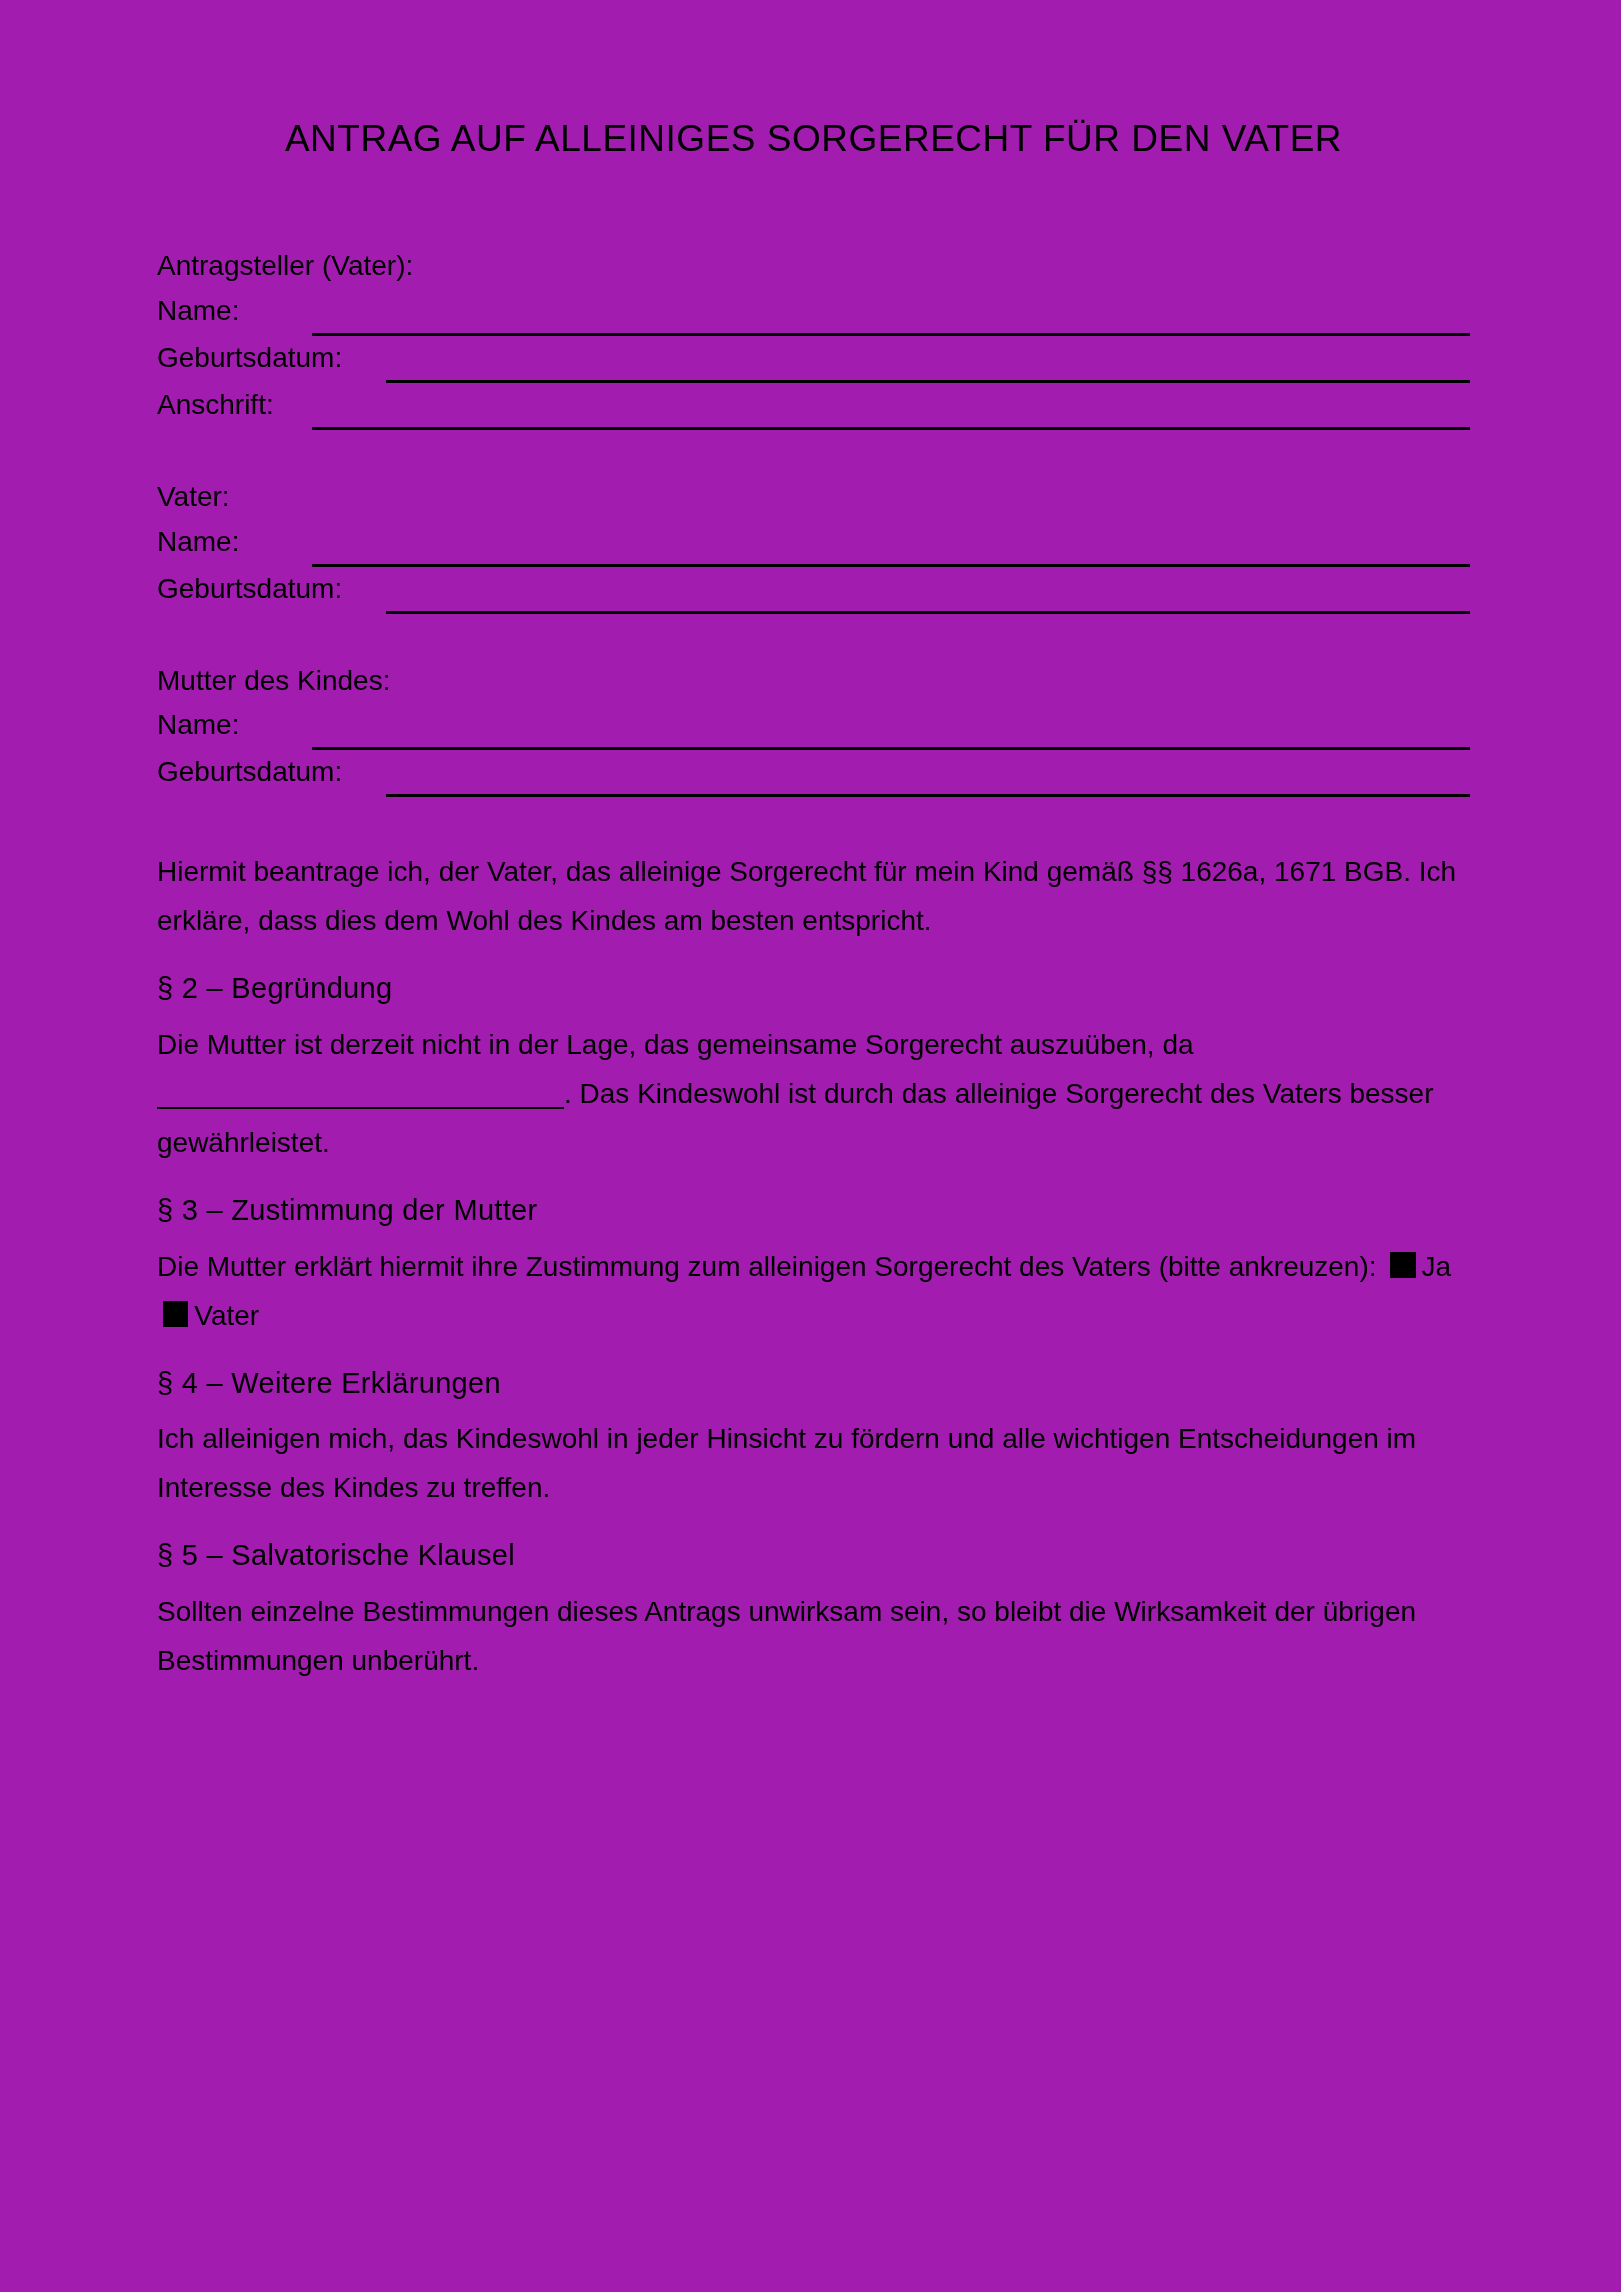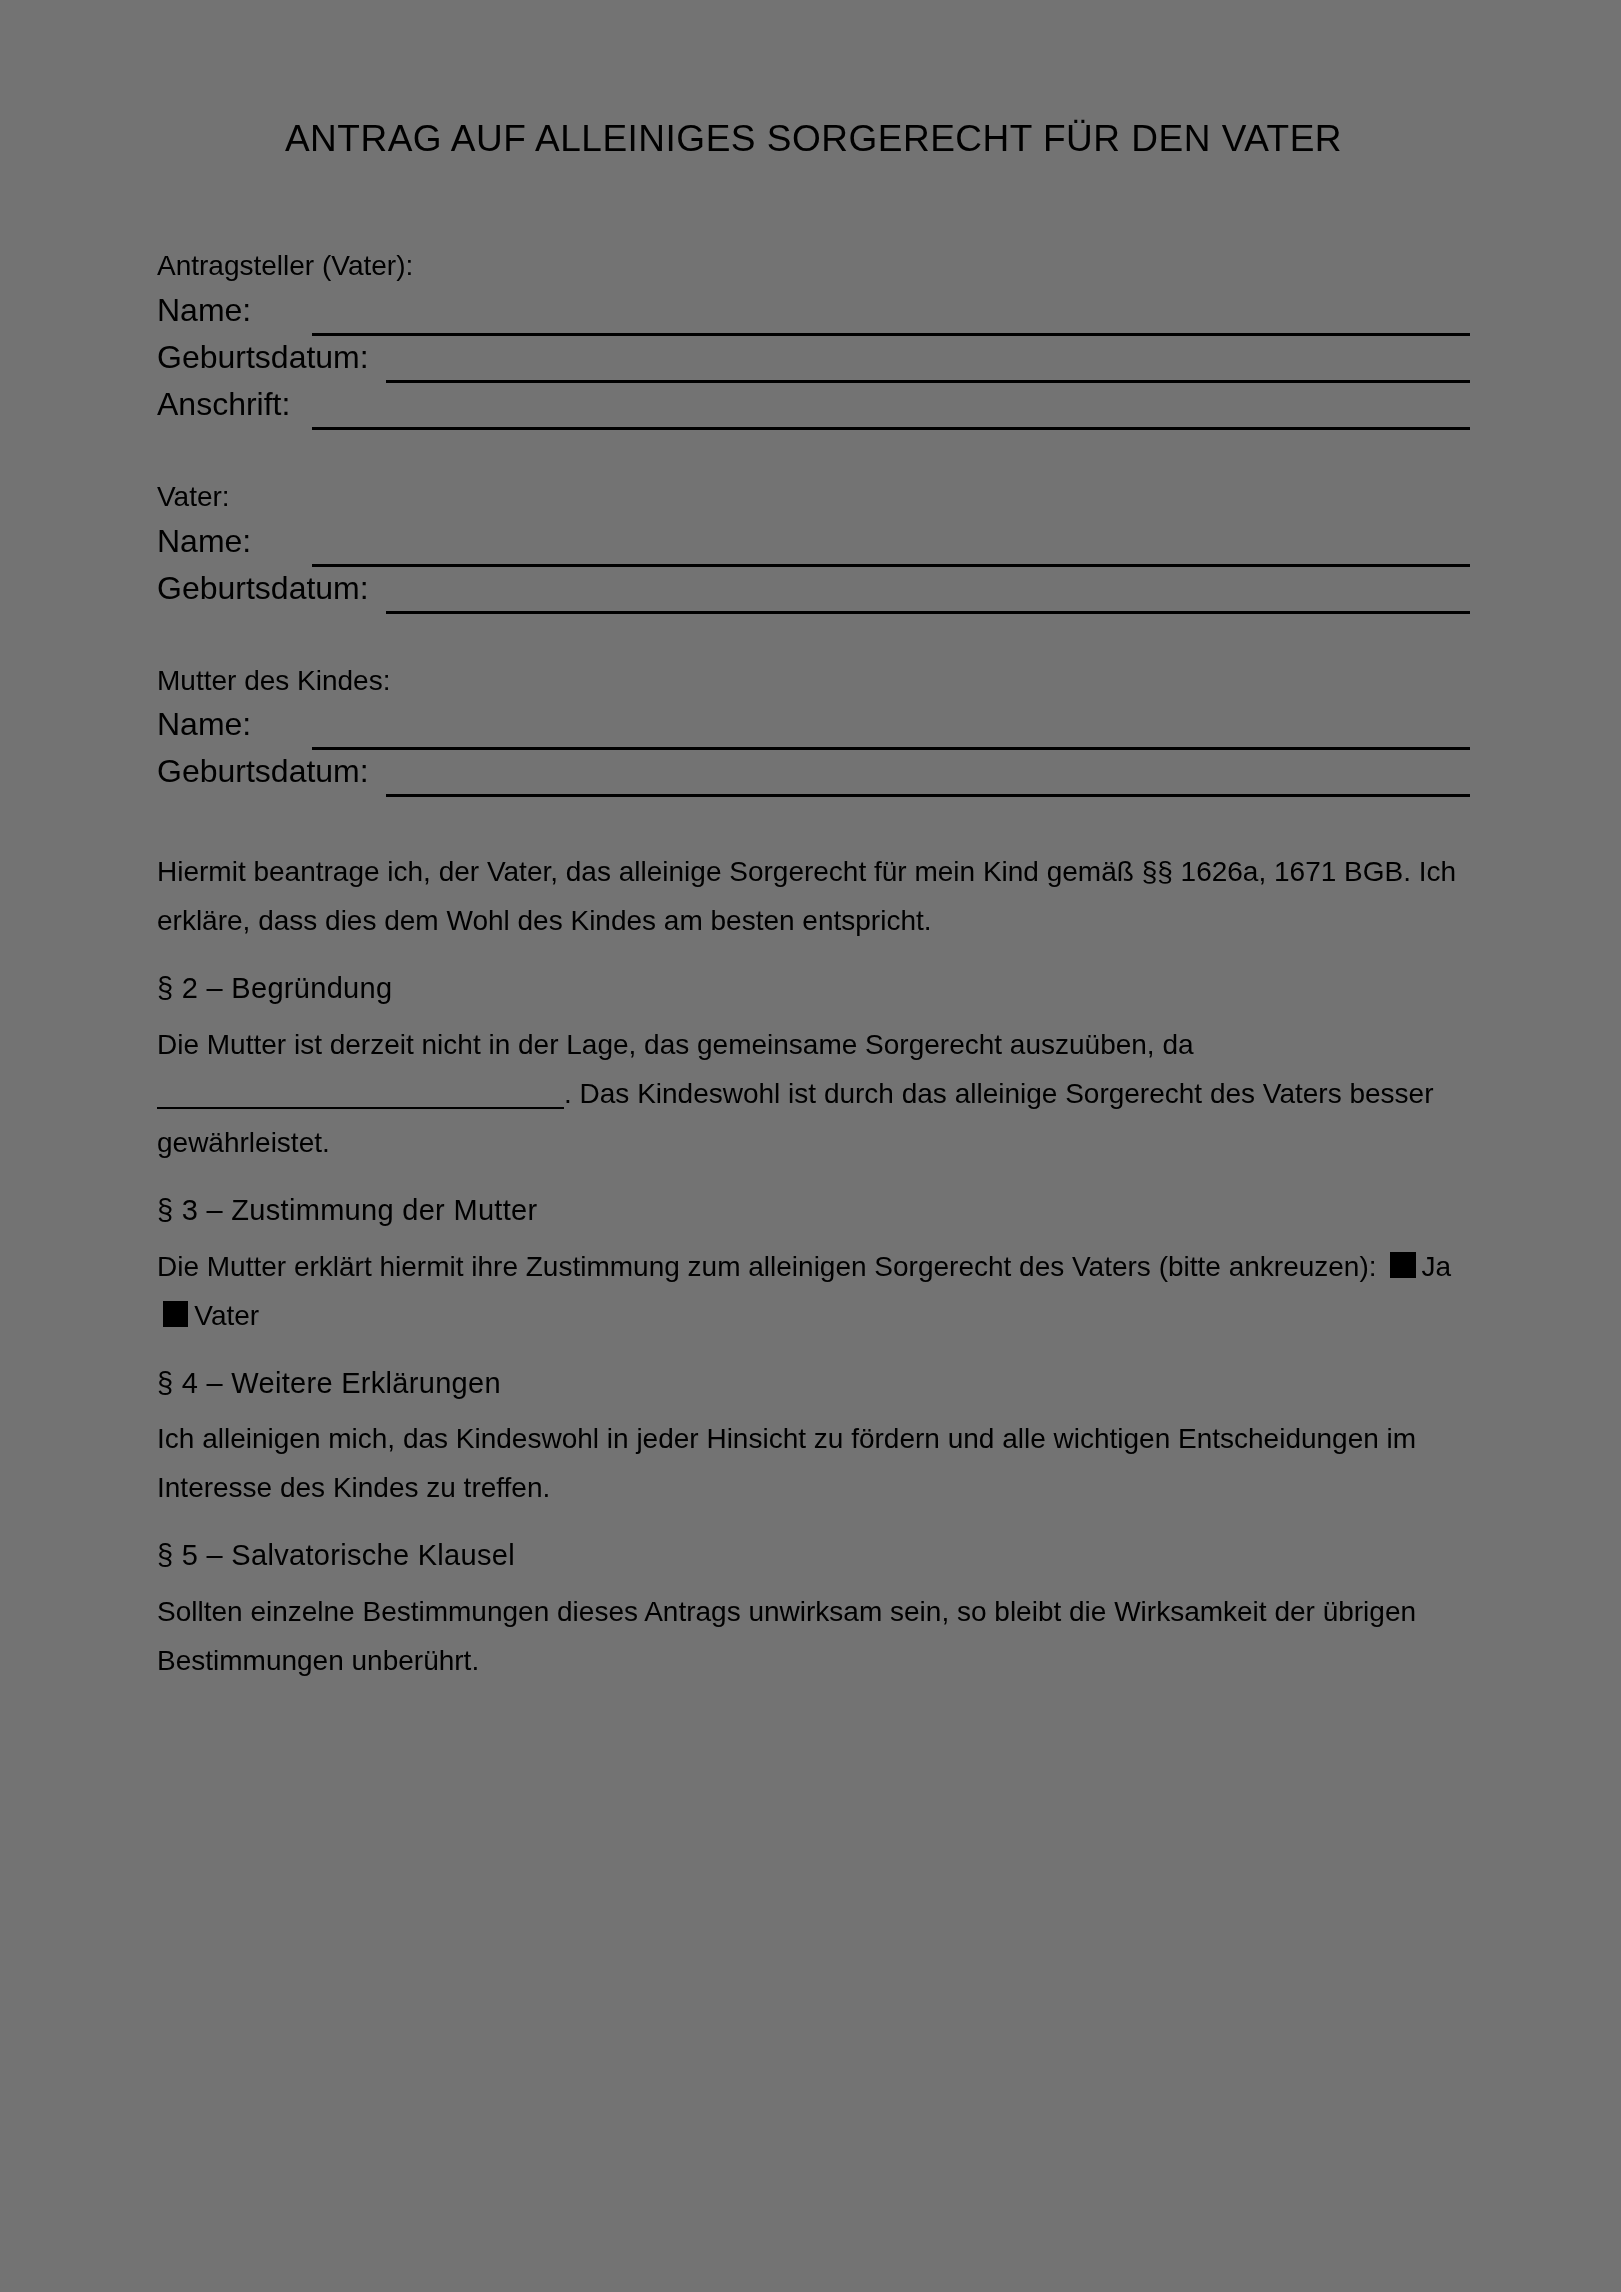--- a/index.html
+++ b/index.html
@@ -1,20 +1,20 @@
 <!DOCTYPE html>
 <html><head>
 <meta charset="utf-8">
 <style>
   html, body { margin: 0; padding: 0; background: #ffffff; }
   .page {
     width: 1621px;
     height: 2293px;
     box-sizing: border-box;
-    background: #737373;
+    background: #a21caf;
     color: #000000;
     padding: 0 151px 0 157px;
     font-family: "Liberation Sans", "DejaVu Sans", sans-serif;
     overflow: hidden;
   }
   .title {
     margin: 0;
     padding-top: 116px;
     text-align: center;
     font-size: 37px;
@@ -29,21 +29,21 @@
     line-height: 33px;
     margin: 0 0 11.8px 0;
     font-weight: 400;
   }
   .field-row {
     display: flex;
     align-items: flex-start;
     height: 47px;
   }
   .field-label {
-    font-size: 32px;
+    font-size: 28px;
     line-height: 33px;
     min-width: 155px;
     flex-shrink: 0;
   }
   .field-label.wide { min-width: 229px; }
   .field-line {
     flex: 1;
     height: 39px;
     border-bottom: 3.9px solid #000000;
     font-size: 28px;

